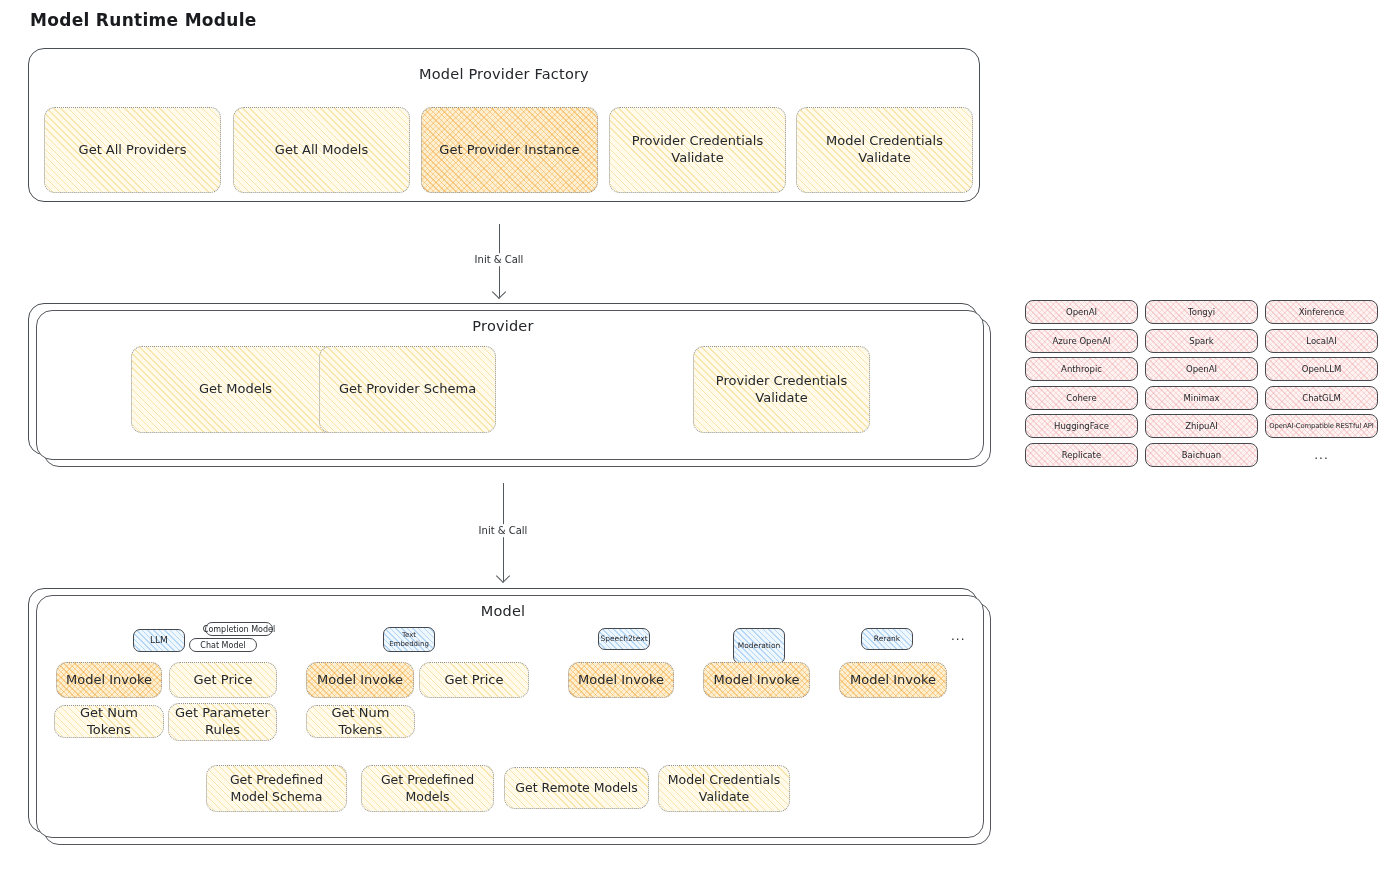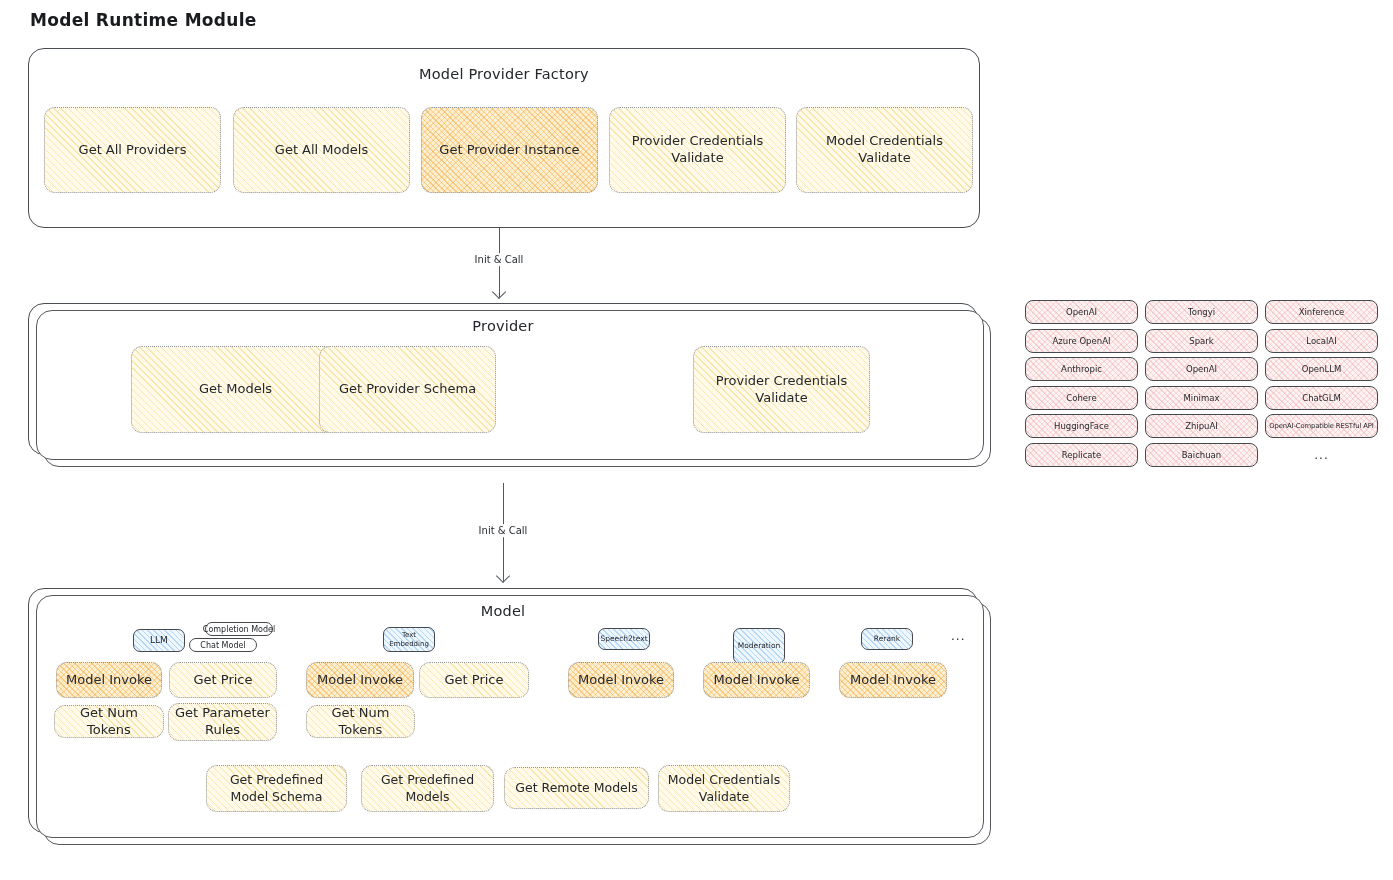--- a/index.html
+++ b/index.html
@@ -111,21 +111,21 @@
     position:absolute;left:30px;top:10px;
     font-size:17px;font-weight:700;letter-spacing:.3px;color:#191b1e;
   }
   .ellipsis{font-size:12px;color:#26292d;letter-spacing:1px;}
 </style>
 </head>
 <body>
 
 <div class="pagetitle">Model Runtime Module</div>
 
-<div class="abs bigbox" style="left:28px;top:48px;width:952px;height:180px;">
+<div class="abs bigbox" style="left:28px;top:48px;width:952px;height:154px;">
   <div class="inner">
     <div class="boxtitle" style="top:17px;">Model Provider Factory</div>
     <div class="abs node fill-yellow" style="left:15px;top:58px;width:177px;height:86px;">Get All Providers</div>
     <div class="abs node fill-yellow" style="left:204px;top:58px;width:177px;height:86px;">Get All Models</div>
     <div class="abs node fill-orange" style="left:392px;top:58px;width:177px;height:86px;">Get Provider Instance</div>
     <div class="abs node fill-yellow" style="left:580px;top:58px;width:177px;height:86px;">Provider Credentials Validate</div>
     <div class="abs node fill-yellow" style="left:767px;top:58px;width:177px;height:86px;">Model Credentials Validate</div>
   </div>
 </div>
 

